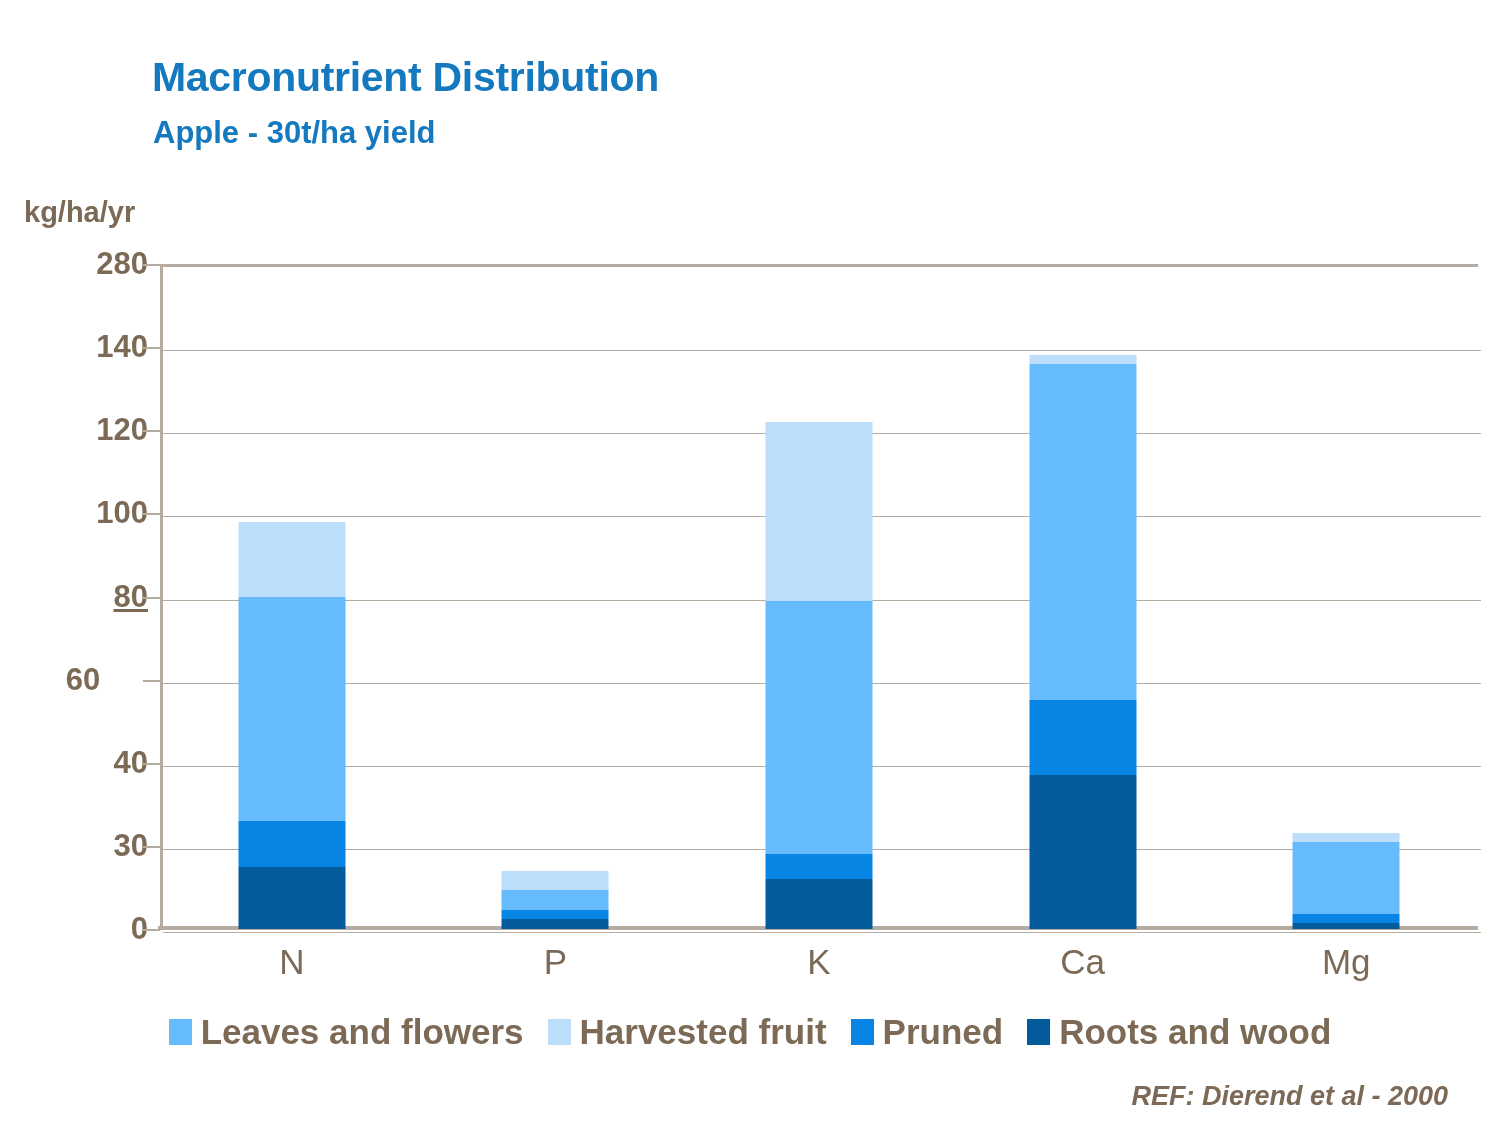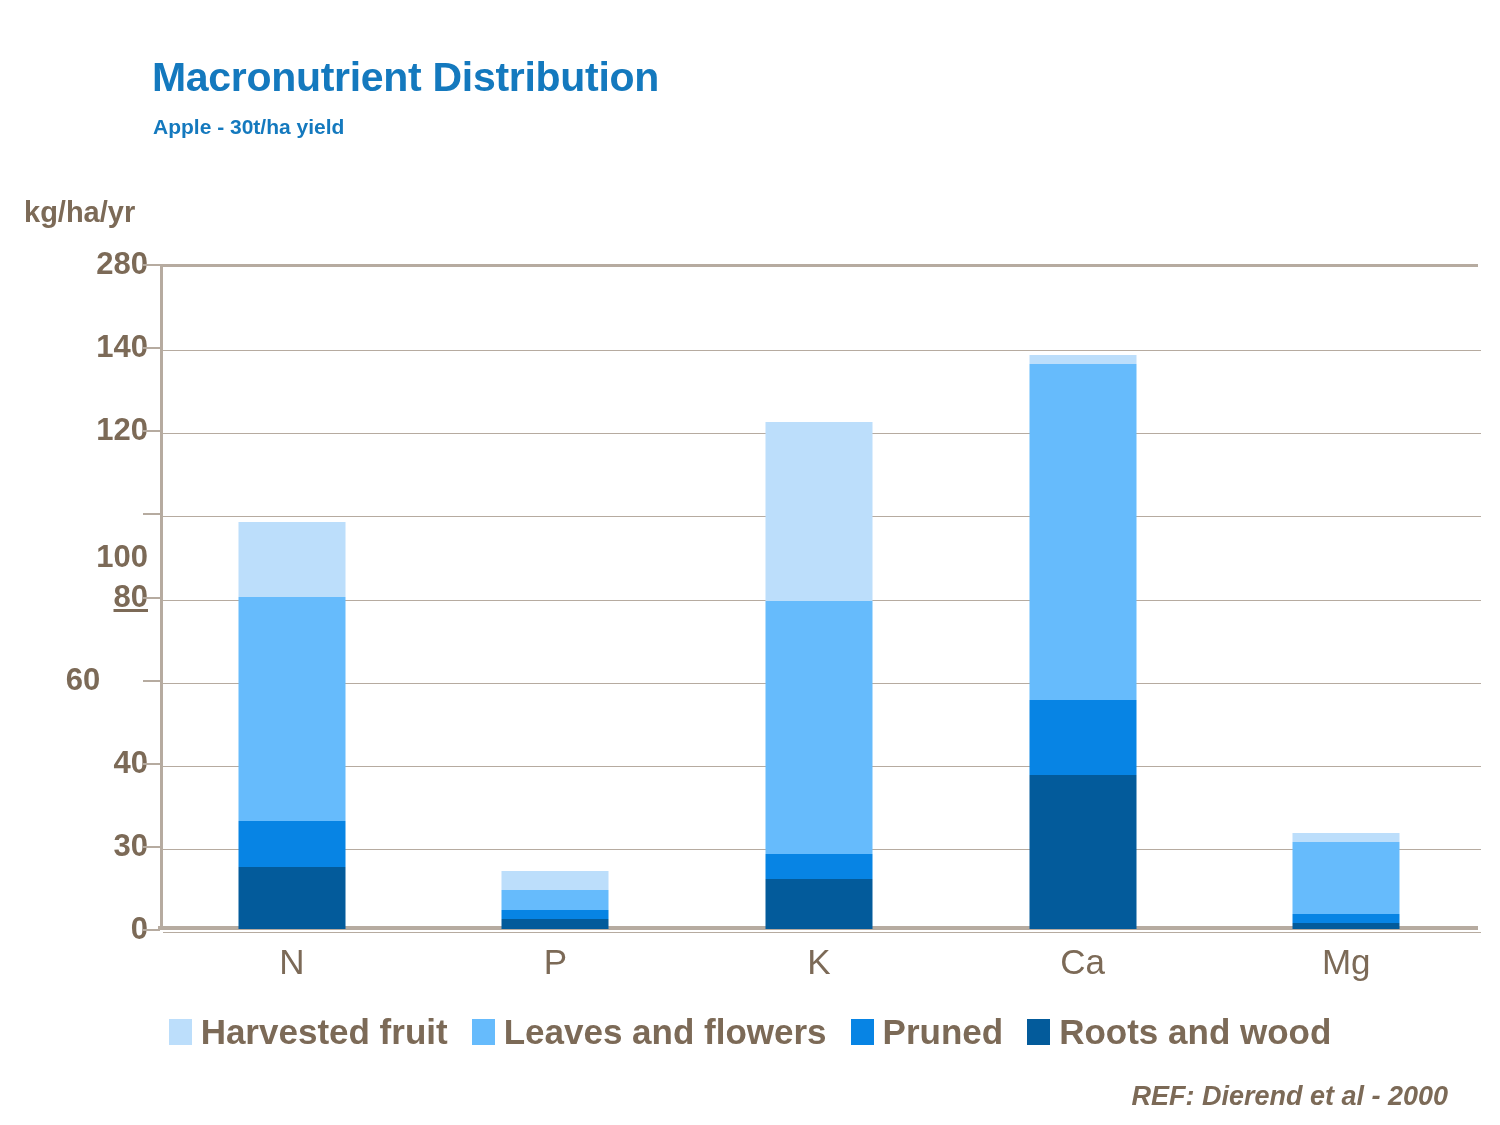--- a/index.html
+++ b/index.html
@@ -23,21 +23,21 @@
     font-size: 41px;
     font-weight: bold;
     color: #1479BE;
     letter-spacing: -0.3px;
     white-space: nowrap;
   }
   #chart-subtitle {
     position: absolute;
     left: 153px;
     top: 115px;
-    font-size: 21px;
+    font-size: 31px;
     font-weight: bold;
     color: #1479BE;
     white-space: nowrap;
   }
 
   
   #y-axis-unit {
     position: absolute;
     left: 24px;
     top: 196px;
@@ -208,21 +208,21 @@
     <div class="ytick-label" style="top: 929px;">0</div>
     <div class="ytick-dash" style="top: 929px;"></div>
     <div class="ytick-label" style="top: 845.875px;">30</div>
     <div class="ytick-dash" style="top: 845.875px;"></div>
     <div class="ytick-label" style="top: 762.75px;">40</div>
     <div class="ytick-dash" style="top: 762.75px;"></div>
     <div class="ytick-label" style="top: 679.625px; text-align: center;">60</div>
     <div class="ytick-dash" style="top: 679.625px;"></div>
     <div class="ytick-label" style="top: 596.5px; text-decoration: underline;">80</div>
     <div class="ytick-dash" style="top: 596.5px;"></div>
-    <div class="ytick-label" style="top: 513.375px; margin-top: 44px;">100</div>
+    <div class="ytick-label" style="top: 513.375px;">100</div>
     <div class="ytick-dash" style="top: 513.375px;"></div>
     <div class="ytick-label" style="top: 430.25px;">120</div>
     <div class="ytick-dash" style="top: 430.25px;"></div>
     <div class="ytick-label" style="top: 347.125px;">140</div>
     <div class="ytick-dash" style="top: 347.125px;"></div>
     <div class="ytick-label" style="top: 264px;">280</div>
     <div class="ytick-dash" style="top: 264px;"></div>
   </div>
 
 <div id="bars-layer">
@@ -271,26 +271,26 @@
 <div id="xlabels">
     <div class="xlabel" style="left: 0px; width: 263.6px;">N</div>
     <div class="xlabel" style="left: 263.6px; width: 263.6px;">P</div>
     <div class="xlabel" style="left: 527.2px; width: 263.6px;">K</div>
     <div class="xlabel" style="left: 1054.4px; width: 263.6px;">Mg</div>
     <div class="xlabel" style="left: 790.8px; width: 263.6px;">Ca</div>
   </div>
 
 <div id="legend">
     <div class="legend-item">
+      <span class="legend-swatch" style="background: rgb(102, 187, 252);"></span>
+      <span class="legend-label">Leaves and flowers</span>
+    </div>
+    <div class="legend-item">
       <span class="legend-swatch" style="background: rgb(188, 222, 251);"></span>
       <span class="legend-label">Harvested fruit</span>
-    </div>
-    <div class="legend-item">
-      <span class="legend-swatch" style="background: rgb(102, 187, 252);"></span>
-      <span class="legend-label">Leaves and flowers</span>
     </div>
     <div class="legend-item">
       <span class="legend-swatch" style="background: rgb(7, 132, 228);"></span>
       <span class="legend-label">Pruned</span>
     </div>
     <div class="legend-item">
       <span class="legend-swatch" style="background: rgb(3, 91, 155);"></span>
       <span class="legend-label">Roots and wood</span>
     </div>
   </div>

